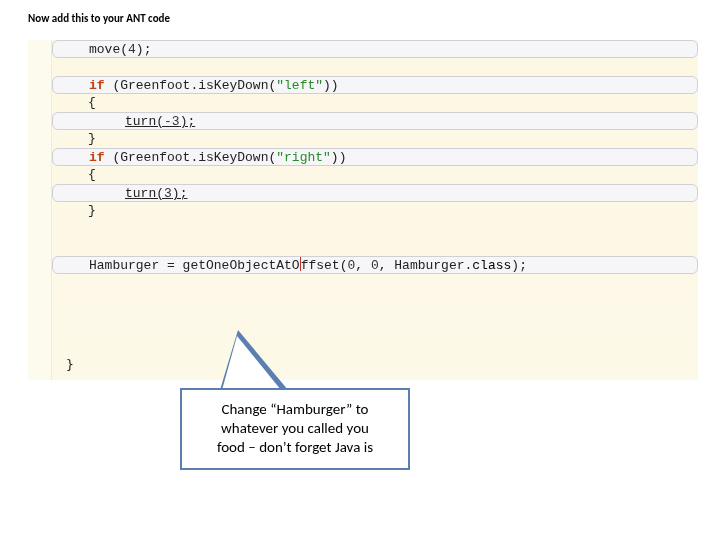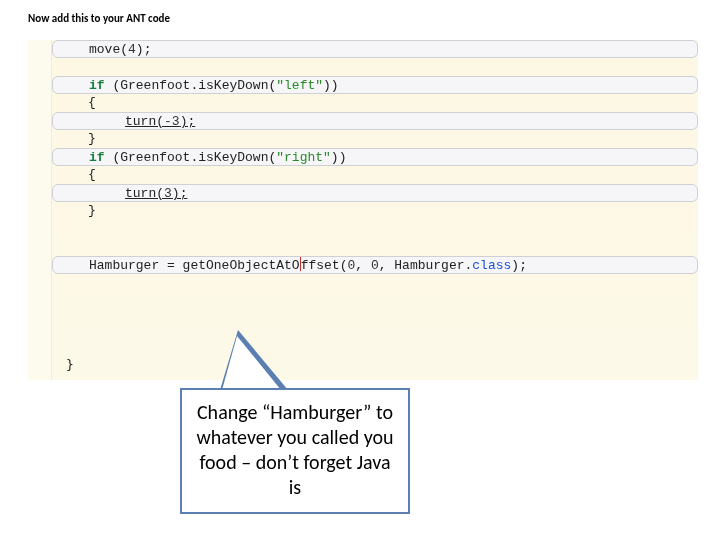--- a/index.html
+++ b/index.html
@@ -54,23 +54,23 @@
     padding-left: 36px;
     white-space: pre;
   }
   .line.boxed {
     background: #f6f6f8;
     border: 1px solid #cfd0d6;
     border-radius: 6px;
   }
   .ind1 { padding-left: 36px; }
   .ind2 { padding-left: 72px; text-decoration: underline; }
-  .kw { color: #15803d; font-weight: 600; }
+  .kw { color: #c2410c; font-weight: 600; }
   .str { color: #2a8a2a; }
-  .cls { color: #1d4ed8; }
+  .cls { color: #000000; }
   .num { color: #333; }
   .plain { color: #222; }
   .cursor {
     display: inline-block;
     width: 1px;
     height: 14px;
     background: #c03030;
     vertical-align: -2px;
   }
   .brace-end {
@@ -106,21 +106,21 @@
     border-left: 15px solid transparent;
     border-right: 44px solid transparent;
     border-bottom: 54px solid #ffffff;
   }
   .callout {
     position: relative;
     border: 2px solid #5a7fb0;
     background: #ffffff;
     padding: 10px 14px 12px 14px;
     text-align: center;
-    font-size: 20px;
+    font-size: 15px;
     line-height: 1.25;
     color: #000;
   }
 </style>
 </head>
 <body>
 
 <div class="heading">Now add this to your ANT code</div>
 
 <div class="code-area">

